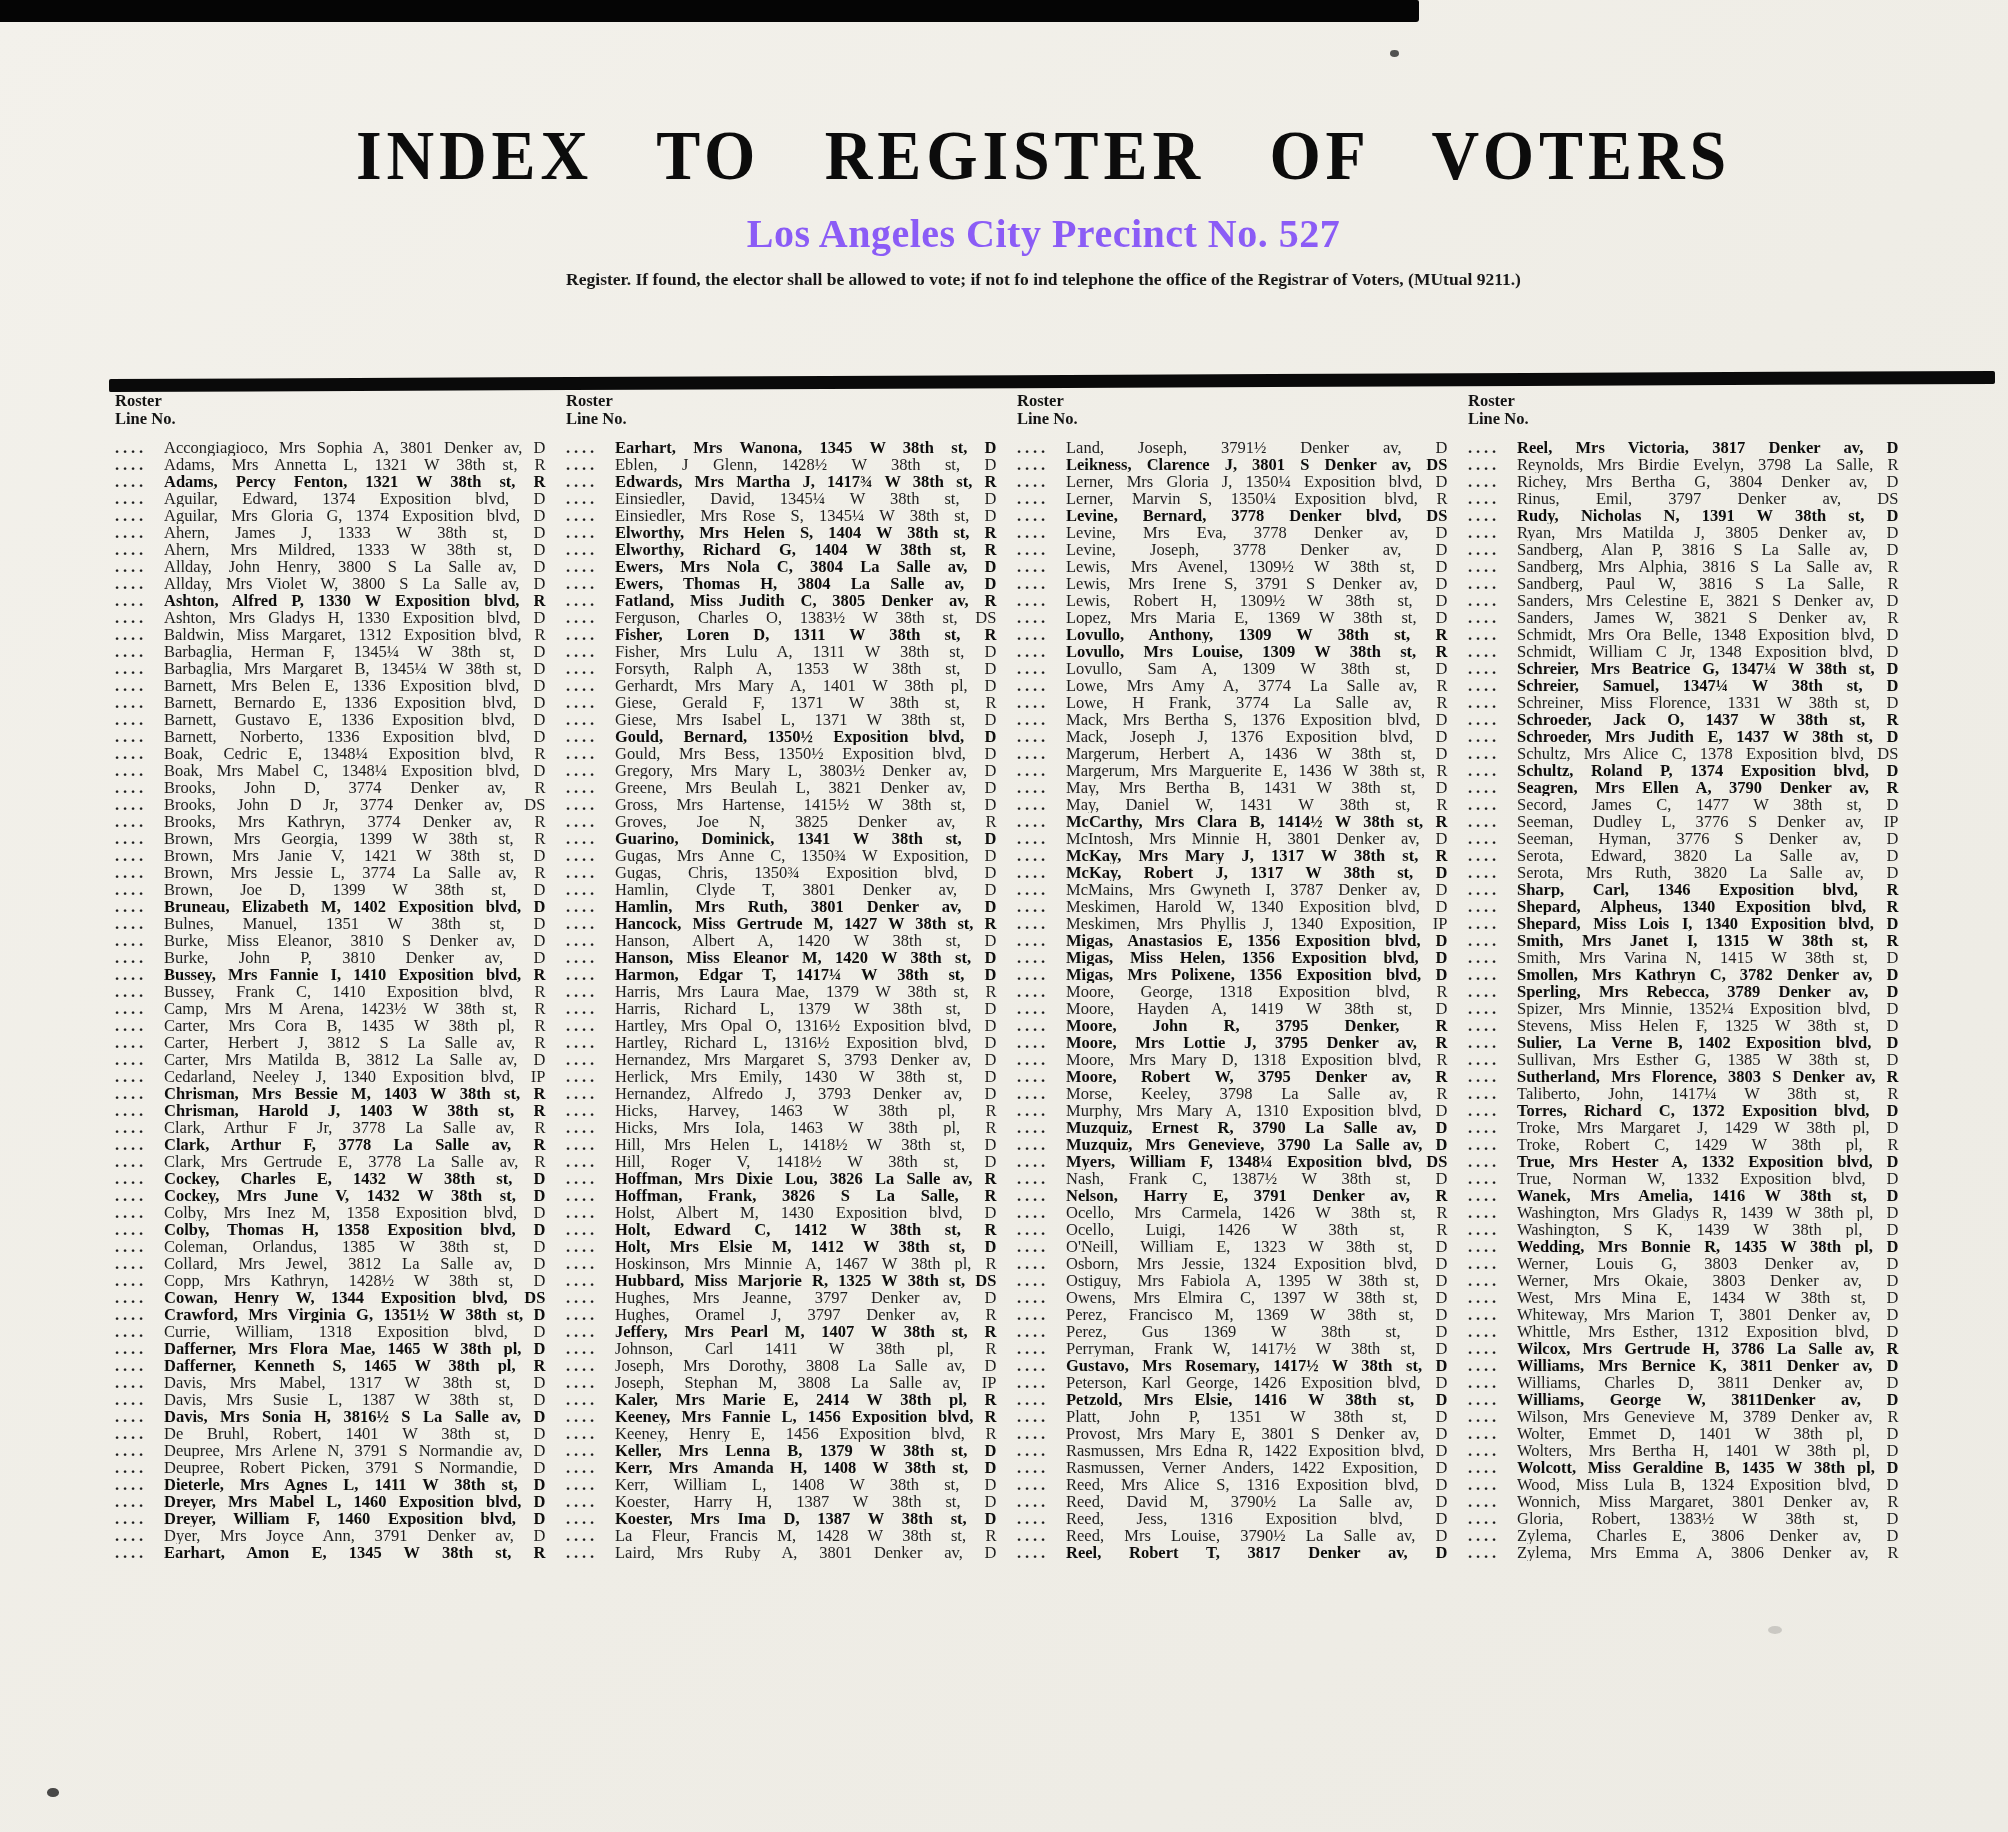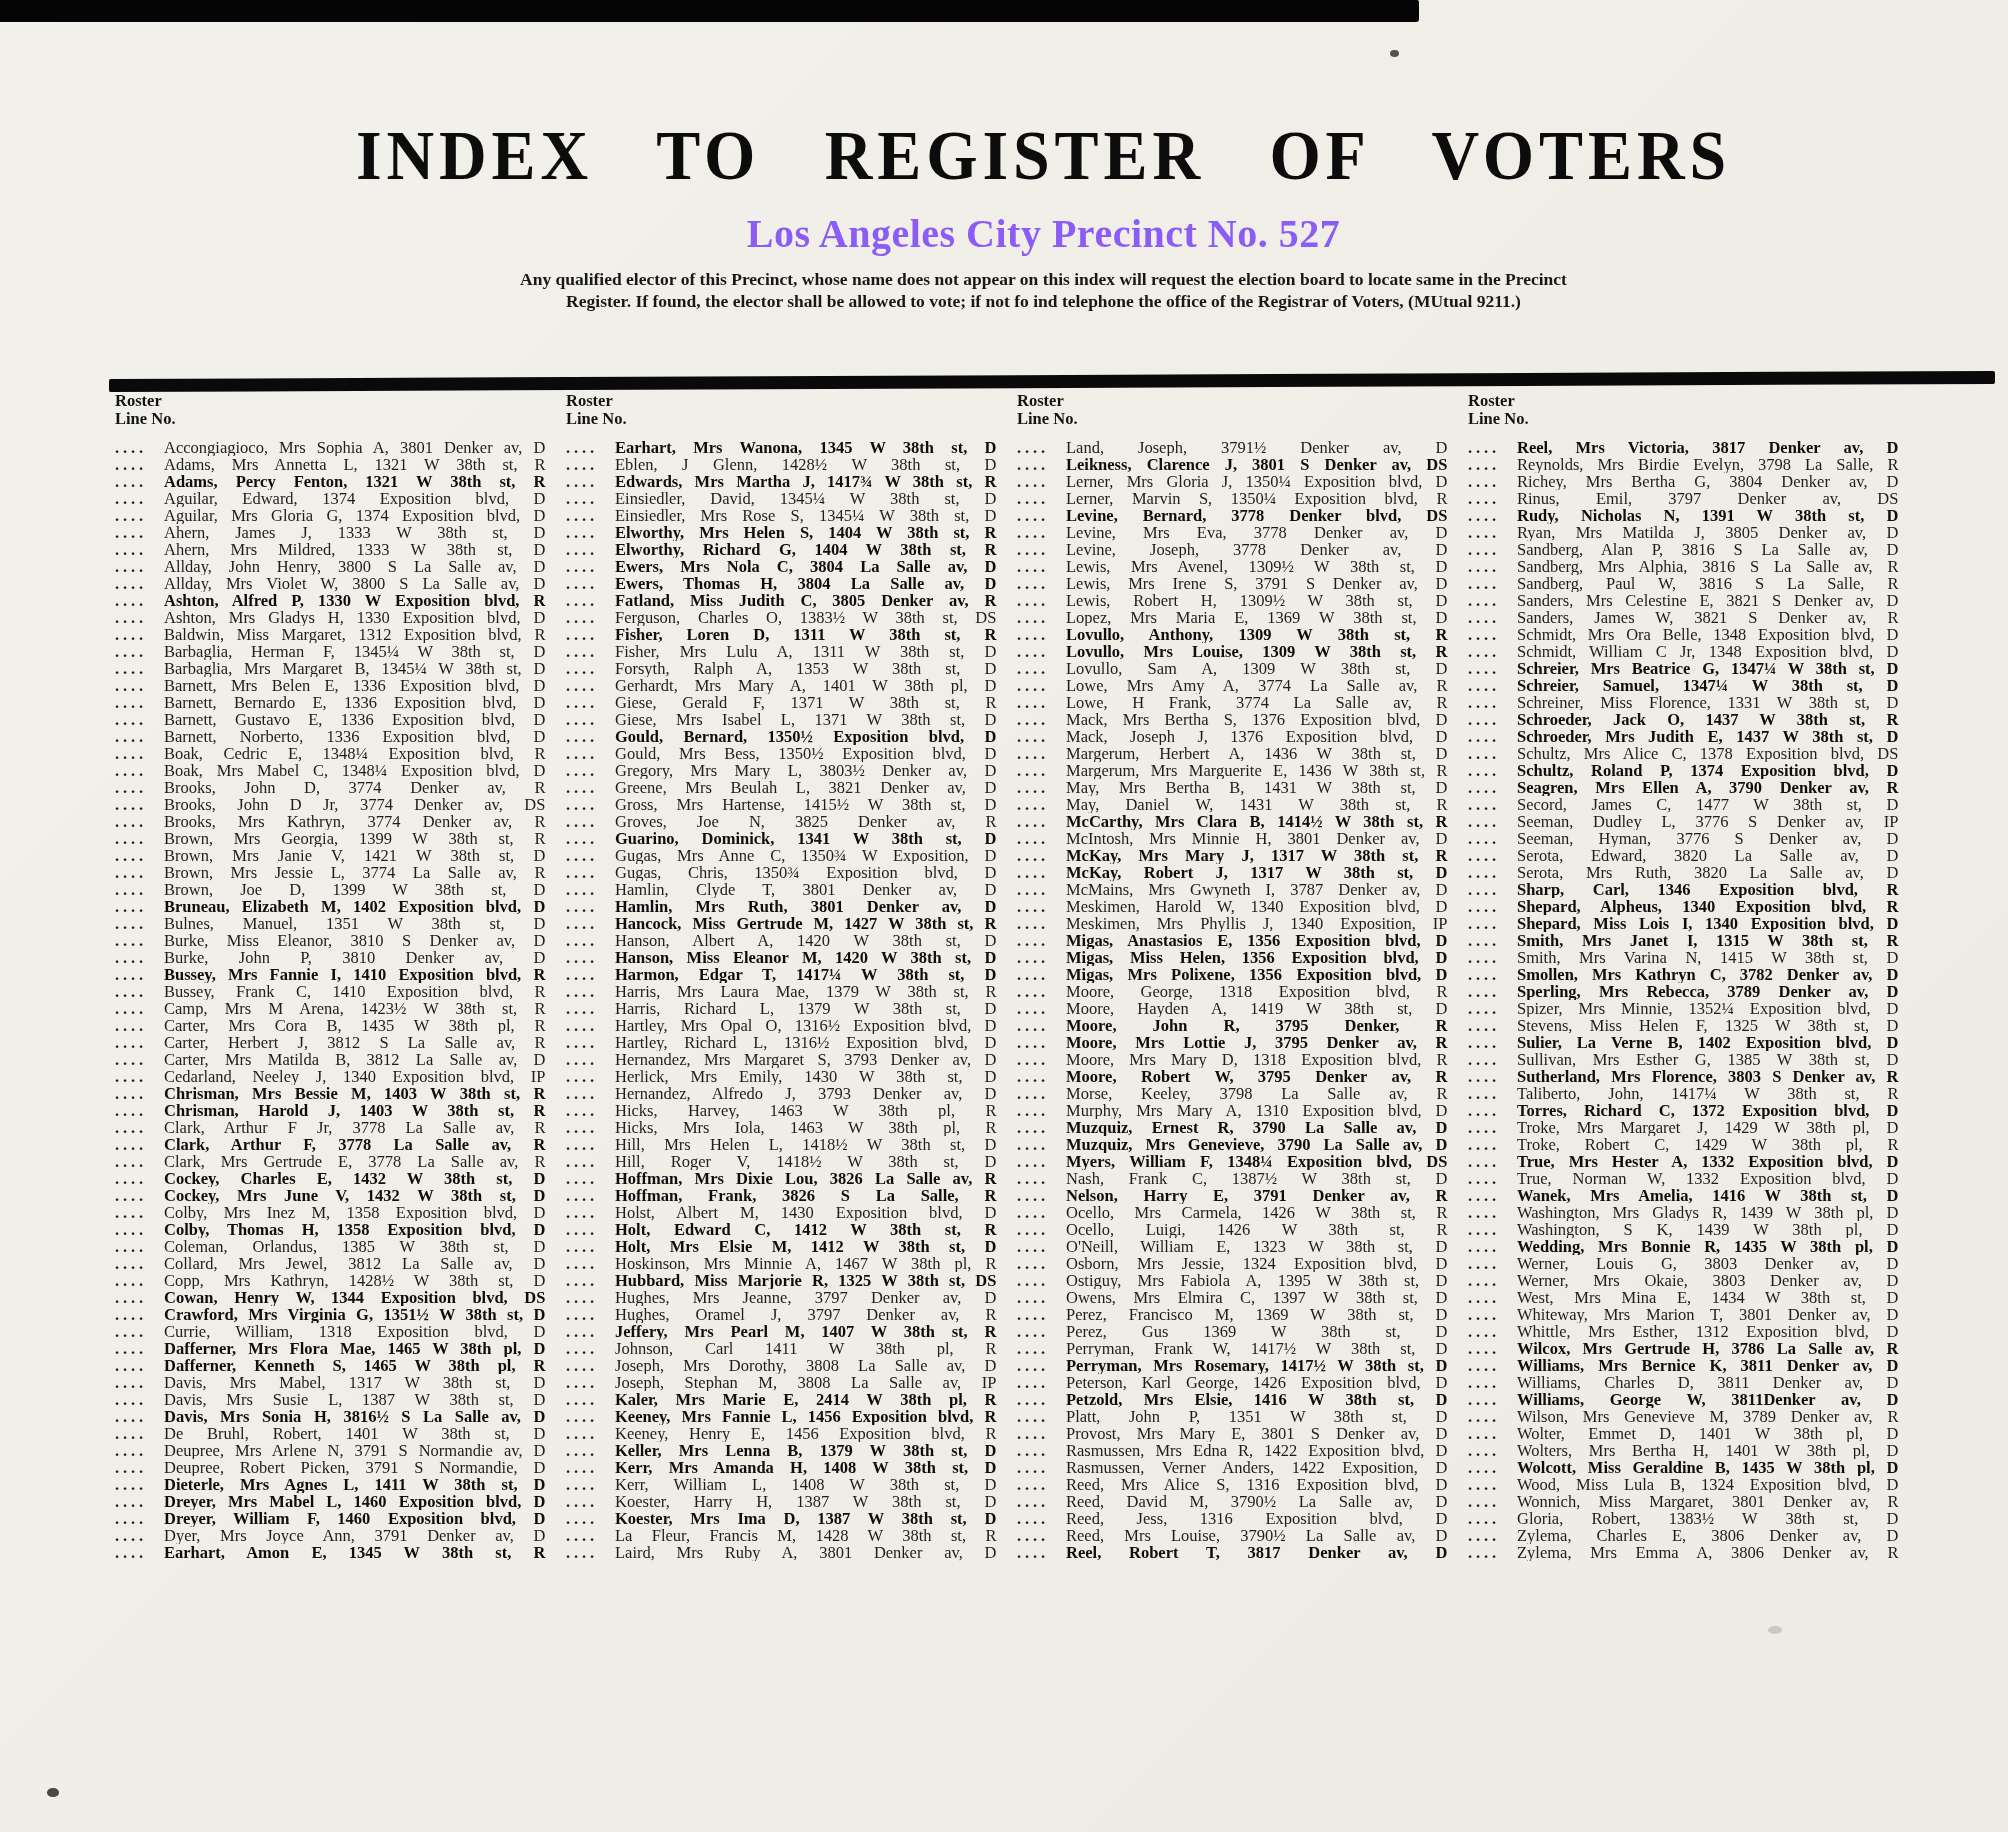--- a/index.html
+++ b/index.html
@@ -129,21 +129,20 @@
 
 <div class="top-strip"></div>
 <div class="artifact-dot dot-a"></div>
 <div class="artifact-dot dot-b"></div>
 <div class="artifact-dot dot-c"></div>
 
 <div class="doc-header">
   <div class="doc-title">INDEX TO REGISTER OF VOTERS</div>
   <div class="doc-subtitle">Los Angeles City Precinct No. 527</div>
   <div class="doc-instructions">
-    <div>Any qualified elector of this Precinct, whose name does not appear on this index will request the election board to locate same in the Precinct</div>
     <div>Register. If found, the elector shall be allowed to vote; if not fo ind telephone the office of the Registrar of Voters, (MUtual 9211.)</div>
   </div>
 </div>
 
 <div class="thick-rule"></div>
 
 <div class="columns-wrap" id="columns">
     <div class="col col-0">
       <div class="col-header">
         <div>Roster</div>
@@ -905,21 +904,21 @@
         <div class="entry">
           <span class="dots">....</span>
           <span class="txt">Perez, Gus 1369 W 38th st, D</span>
         </div>
         <div class="entry">
           <span class="dots">....</span>
           <span class="txt">Perryman, Frank W, 1417½ W 38th st, D</span>
         </div>
         <div class="entry bold">
           <span class="dots">....</span>
-          <span class="txt">Perryman, Mrs Rosemary, 1417½ W 38th st, D</span>
+          <span class="txt">Gustavo, Mrs Rosemary, 1417½ W 38th st, D</span>
         </div>
         <div class="entry">
           <span class="dots">....</span>
           <span class="txt">Peterson, Karl George, 1426 Exposition blvd, D</span>
         </div>
         <div class="entry bold">
           <span class="dots">....</span>
           <span class="txt">Petzold, Mrs Elsie, 1416 W 38th st, D</span>
         </div>
         <div class="entry">

